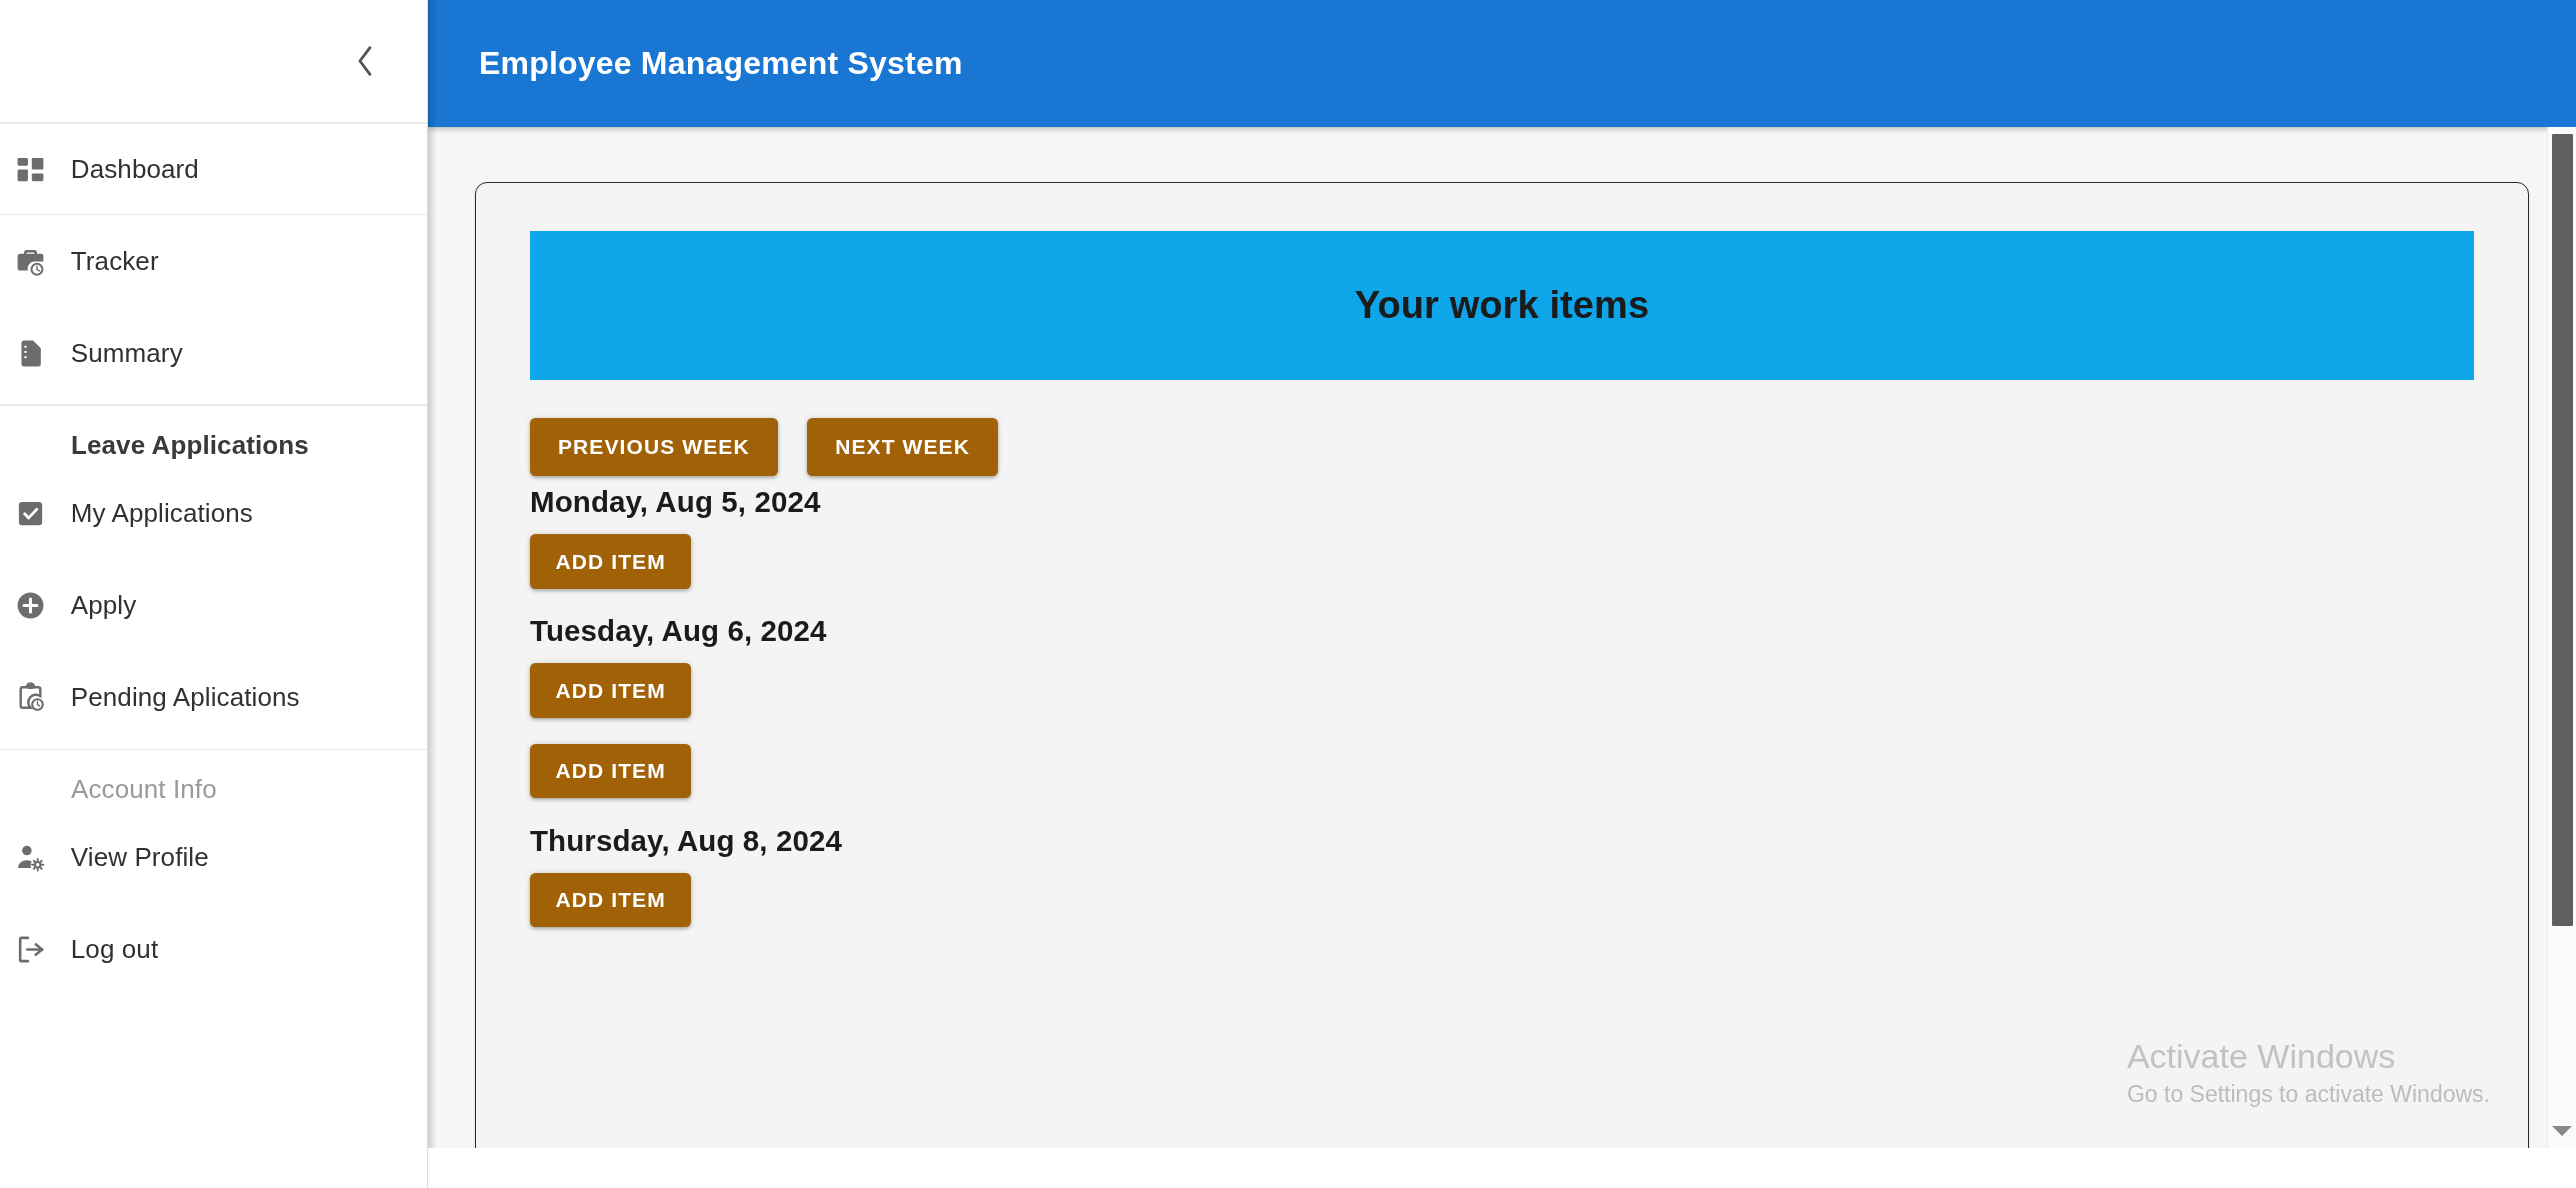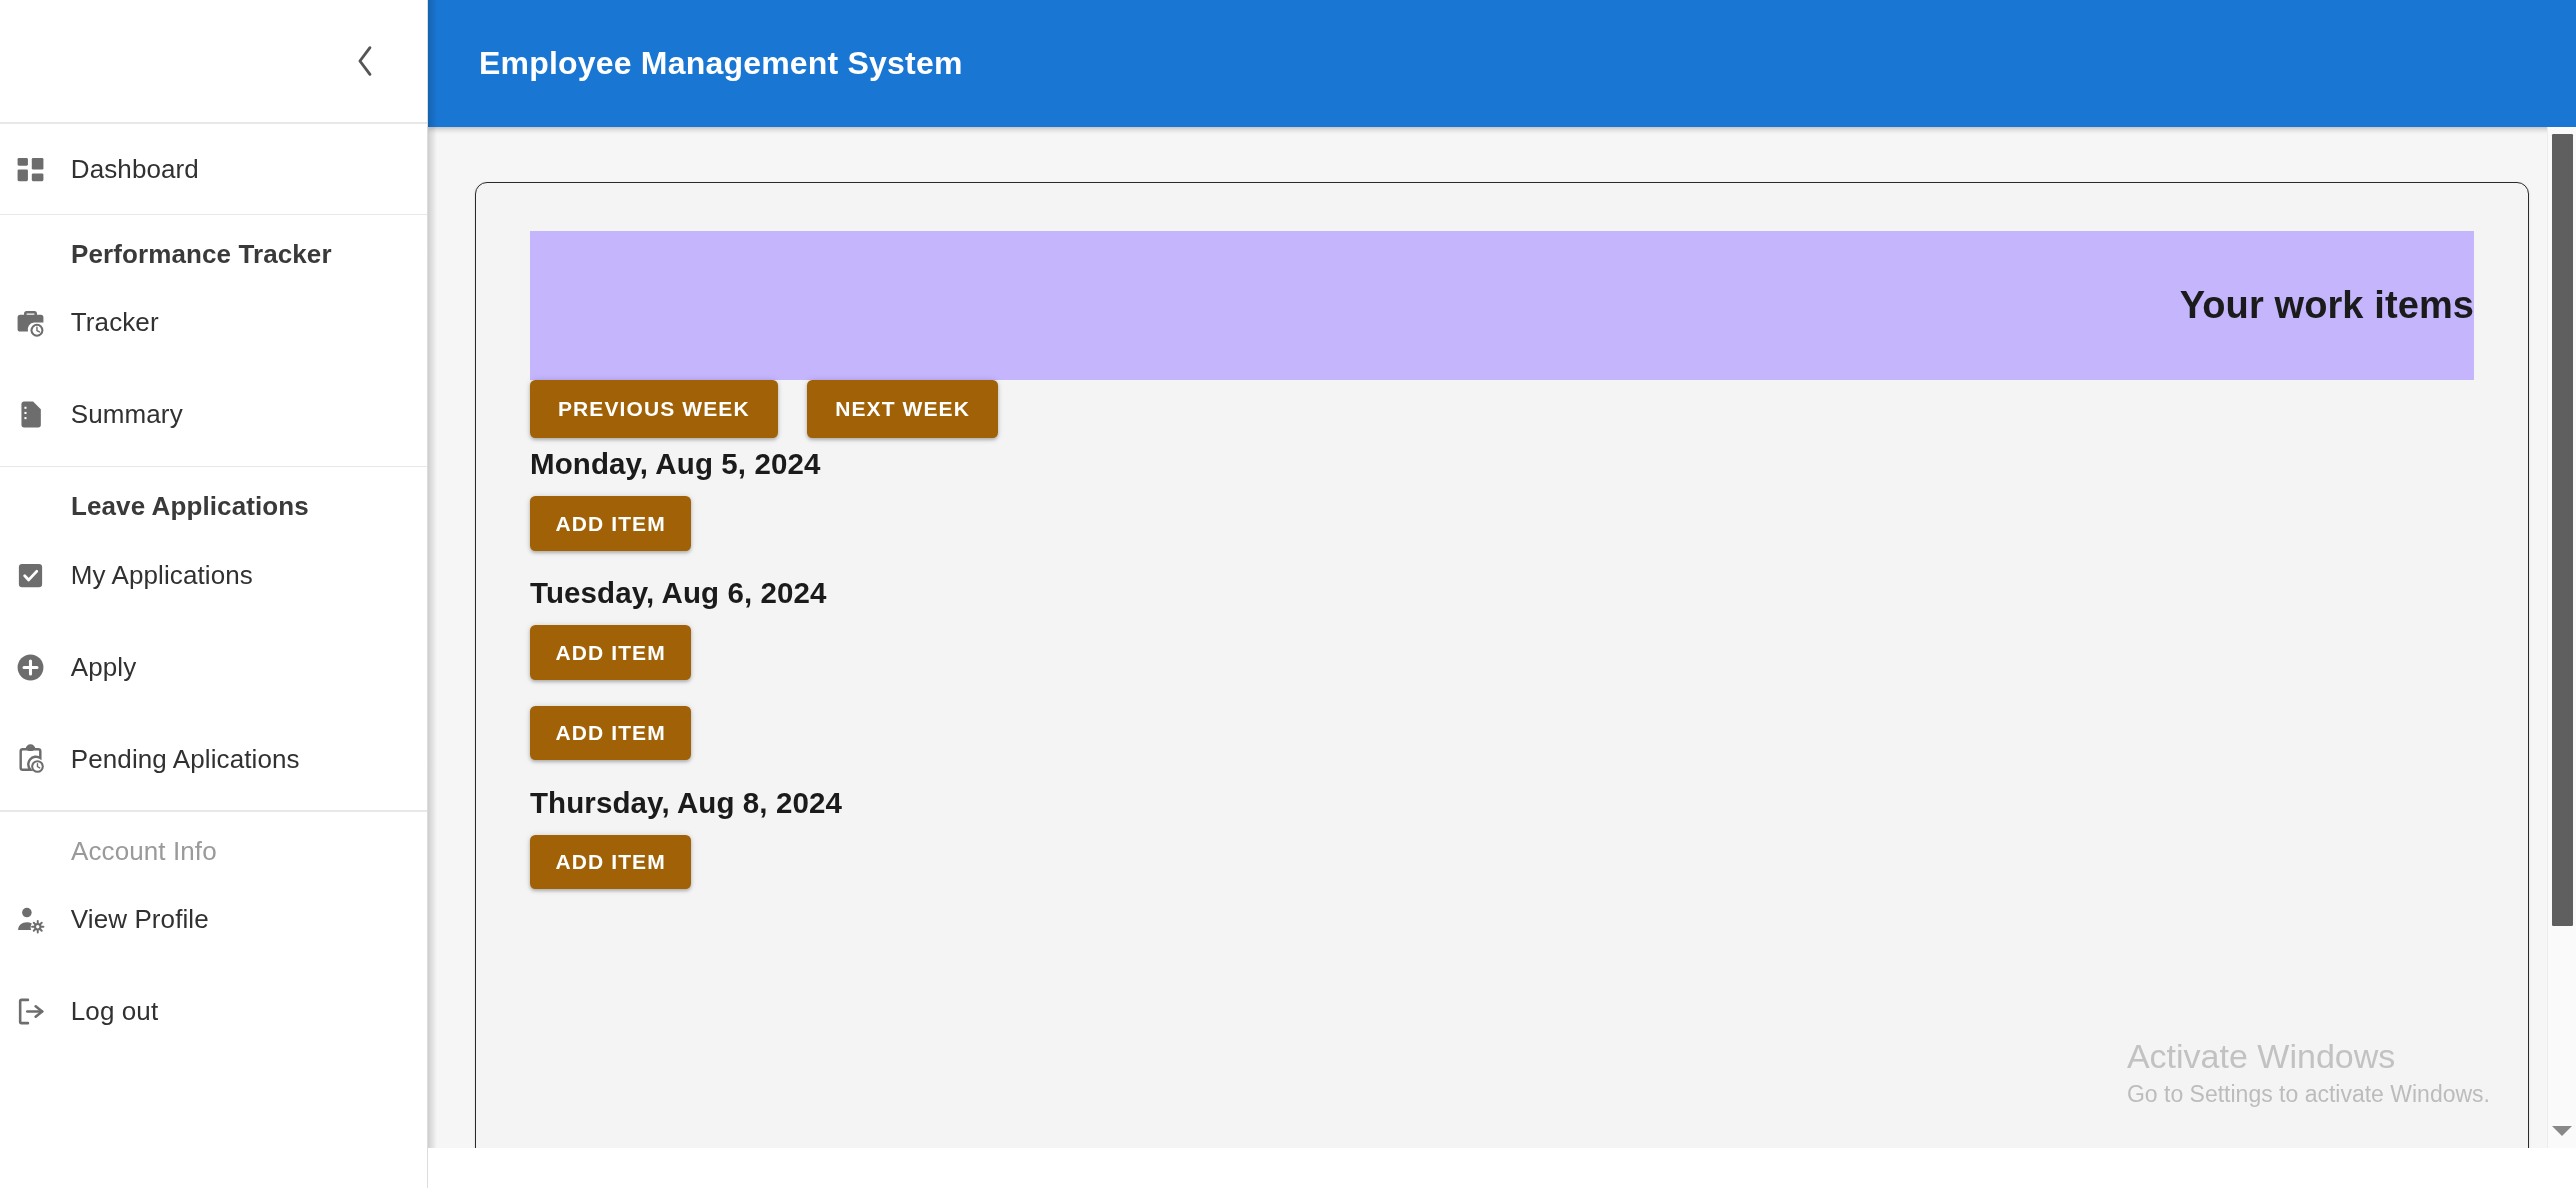--- a/index.html
+++ b/index.html
@@ -129,25 +129,26 @@
     border: 1.3px solid #2a2a2a;
     border-radius: 12px;
     height: 1047px;
     padding: 48px 54px 0 54px;
     position: relative;
     overflow: hidden;
     box-shadow: 0 1.3px 2.7px rgba(0,0,0,0.12);
   }
 
   .card-banner {
-    background: #c4b5fd;
+    background: #0ea5e9;
     height: 149px;
     display: flex;
     align-items: center;
-    justify-content: flex-end;
+    justify-content: center;
+    margin-bottom: 38px;
   }
   .card-banner-text {
     font-size: 38px;
     font-weight: 700;
     color: #1b1b1b;
     letter-spacing: 0.1px;
   }
 
   .week-nav { display: flex; gap: 29.5px; margin-bottom: 9.4px; }
 
@@ -248,21 +249,20 @@
           <rect x="2" y="3" width="8" height="6" rx="1"></rect>
           <rect x="2" y="12" width="8" height="9" rx="1"></rect>
           <rect x="13" y="3" width="9" height="9" rx="1"></rect>
           <rect x="13" y="15" width="9" height="6" rx="1"></rect>
         </svg>
       </span>
       <span class="nav-label">Dashboard</span>
     </div>
 
     <div class="group">
-      <div class="section-title">Performance Tracker</div>
 
       <div class="nav-row">
         <span class="ico">
           <svg width="31" height="31" viewBox="0 0 24 24" fill="#6d6d6d">
             <path d="M9 3h6a2 2 0 0 1 2 2v1h3a2 2 0 0 1 2 2v4h-7.1A5.5 5.5 0 0 0 10 19H4a2 2 0 0 1-2-2V8a2 2 0 0 1 2-2h3V5a2 2 0 0 1 2-2zm0 3h6V5H9v1z"></path>
             <circle cx="17" cy="18" r="5" fill="#6d6d6d"></circle>
             <circle cx="17" cy="18" r="3.4" fill="#ffffff"></circle>
             <path d="M17 15.6v2.6l1.9 1.1" stroke="#6d6d6d" stroke-width="1.1" fill="none" stroke-linecap="round"></path>
           </svg>
         </span>

